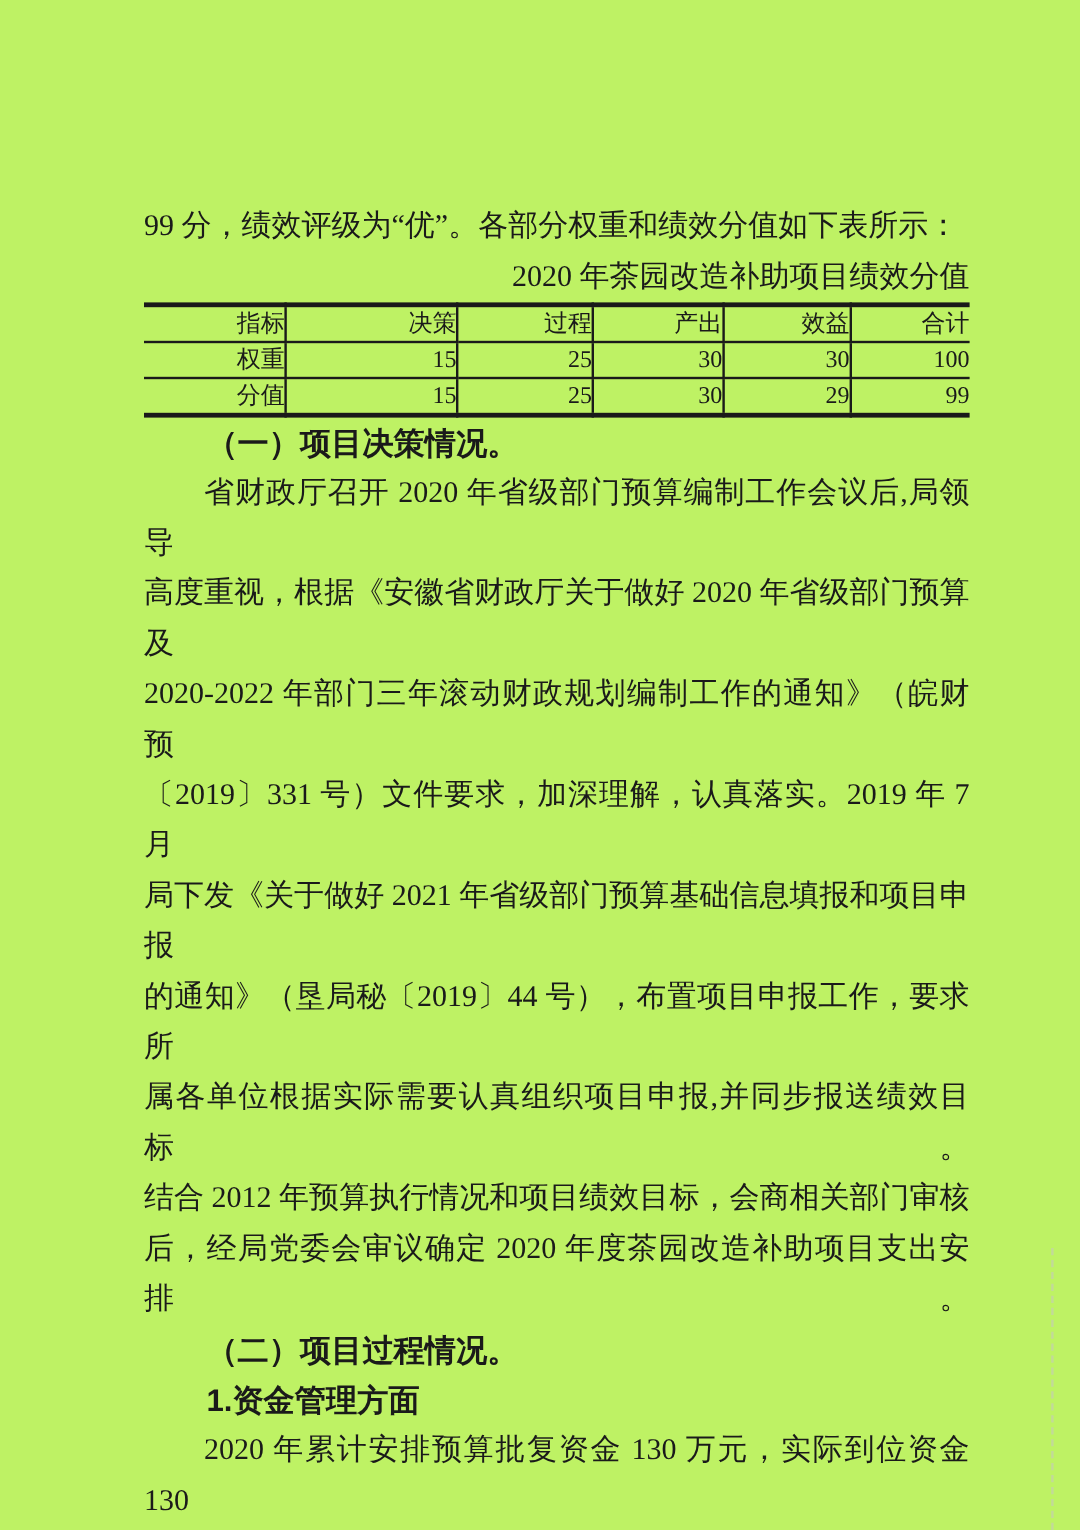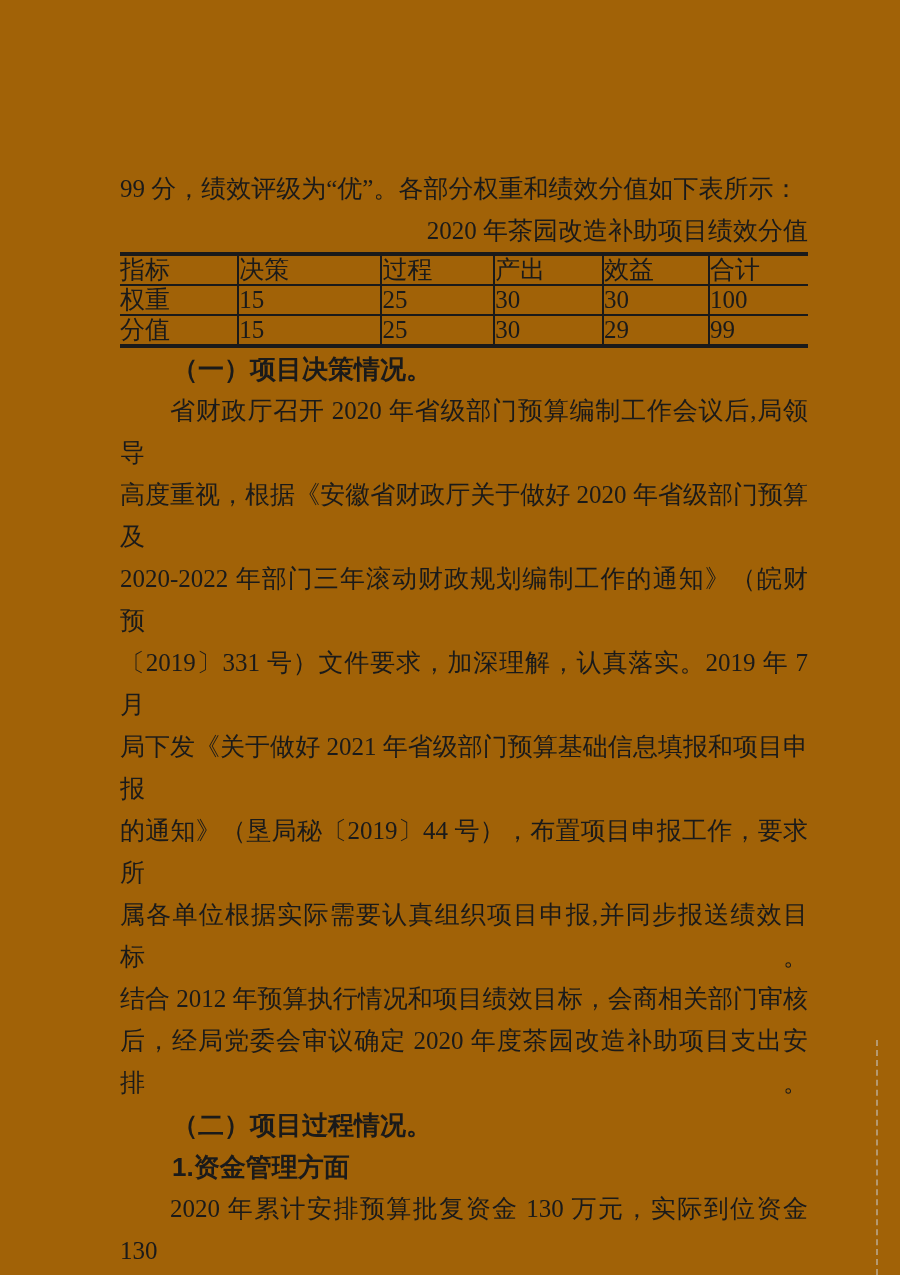--- a/index.html
+++ b/index.html
@@ -1,19 +1,19 @@
 <!DOCTYPE html>
 <html><head>
 <meta charset="utf-8">
 <style>
   html,body { margin:0; padding:0; background:#ffffff; }
   .page {
     position:relative;
     width:900px; height:1275px;
-    background:#a16207;
+    background:#bef264;
     color:#1a1a1a;
     overflow:hidden;
     font-family:"Liberation Serif","DejaVu Serif",serif;
   }
   .content {
     position:absolute;
     left:120px; top:168px;
     width:688px;
   }
   .line {
@@ -37,23 +37,23 @@
     width:100%;
     table-layout:fixed;
     border-collapse:collapse;
     border-top:4px solid #1a1a1a;
     border-bottom:4px solid #1a1a1a;
     margin:0;
   }
   table.score td {
     height:28px;
     padding:0;
-    text-align:left;
+    text-align:right;
     vertical-align:middle;
-    font-size:25px;
+    font-size:20px;
     line-height:28px;
     border-bottom:2.5px solid #1a1a1a;
     border-right:2px solid #1a1a1a;
   }
   table.score td:last-child { border-right:none; }
   table.score tr:last-child td { border-bottom:none; }
   .scan-artifact {
     position:absolute;
     left:876px; top:1040px;
     height:235px; width:0;

